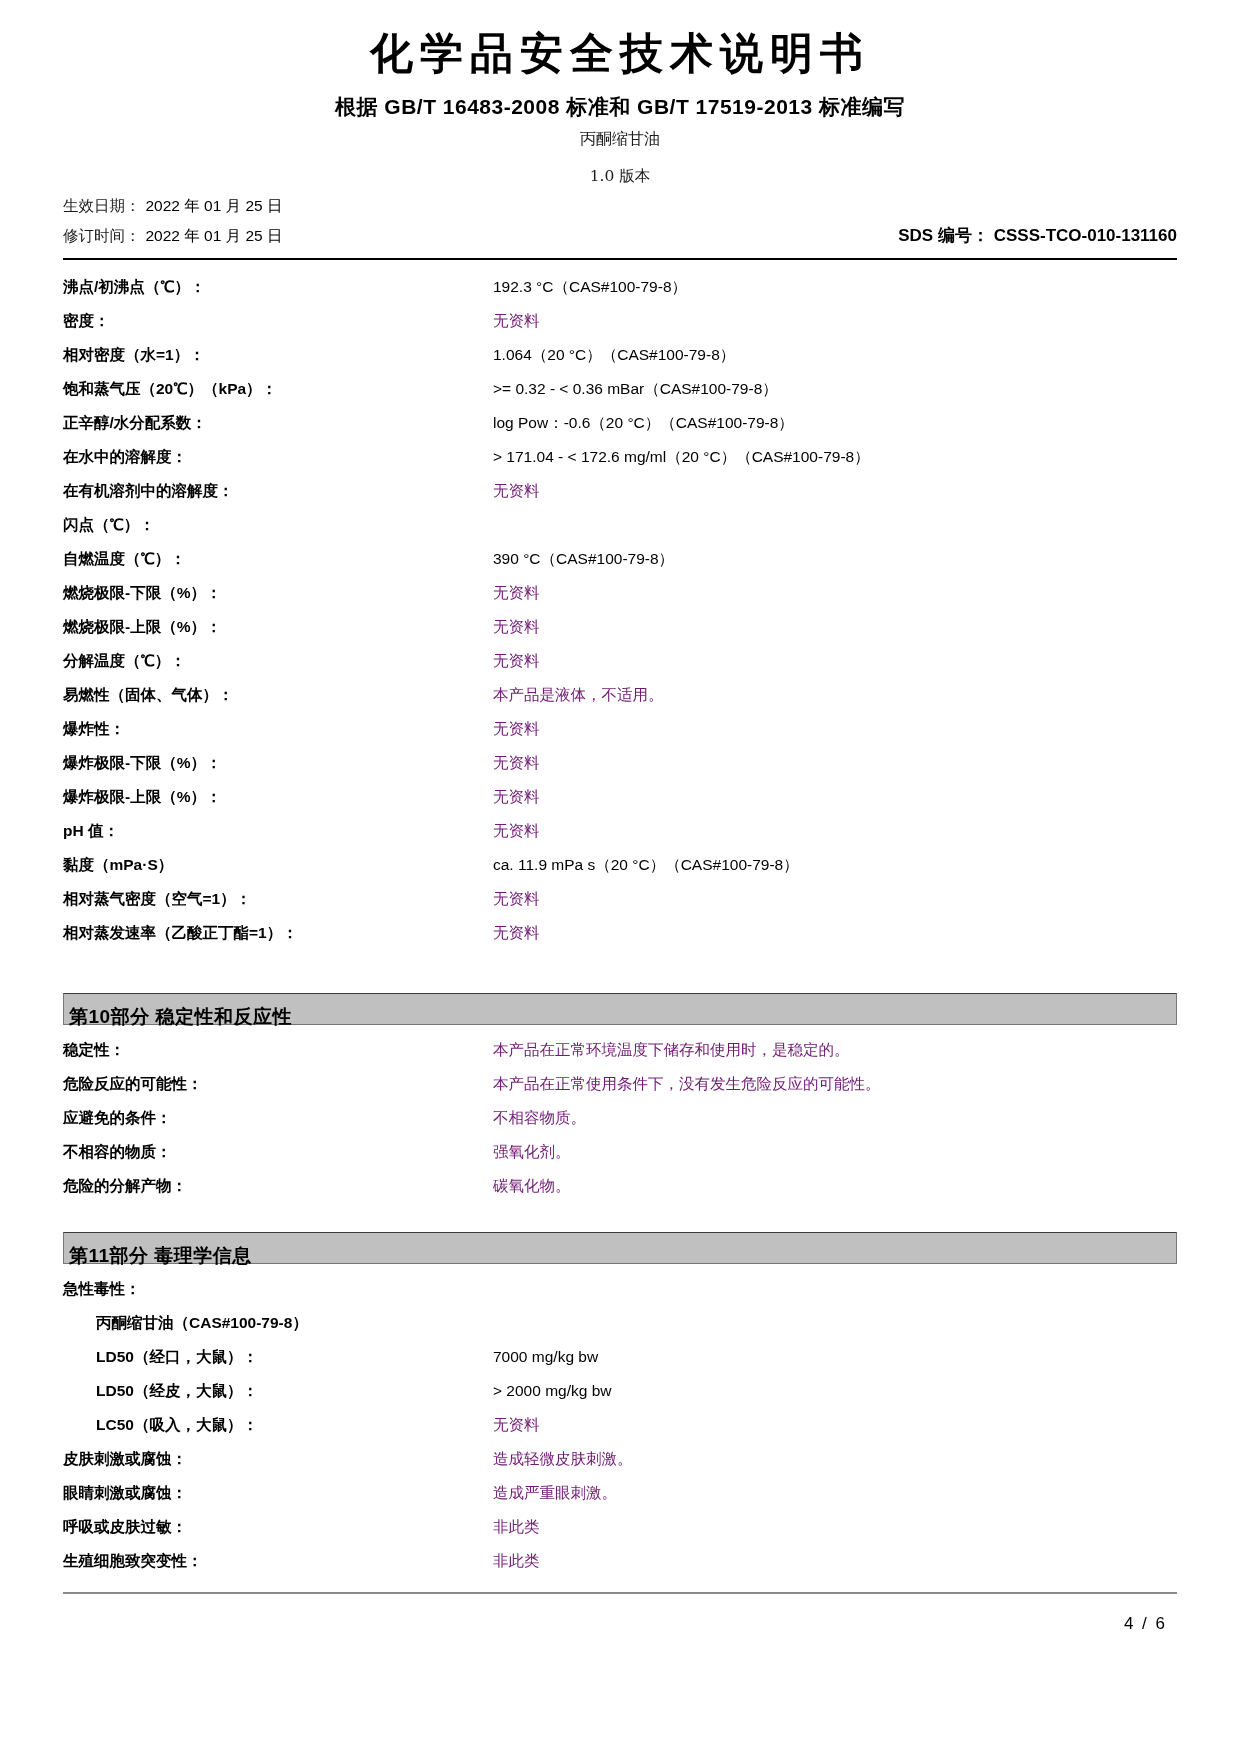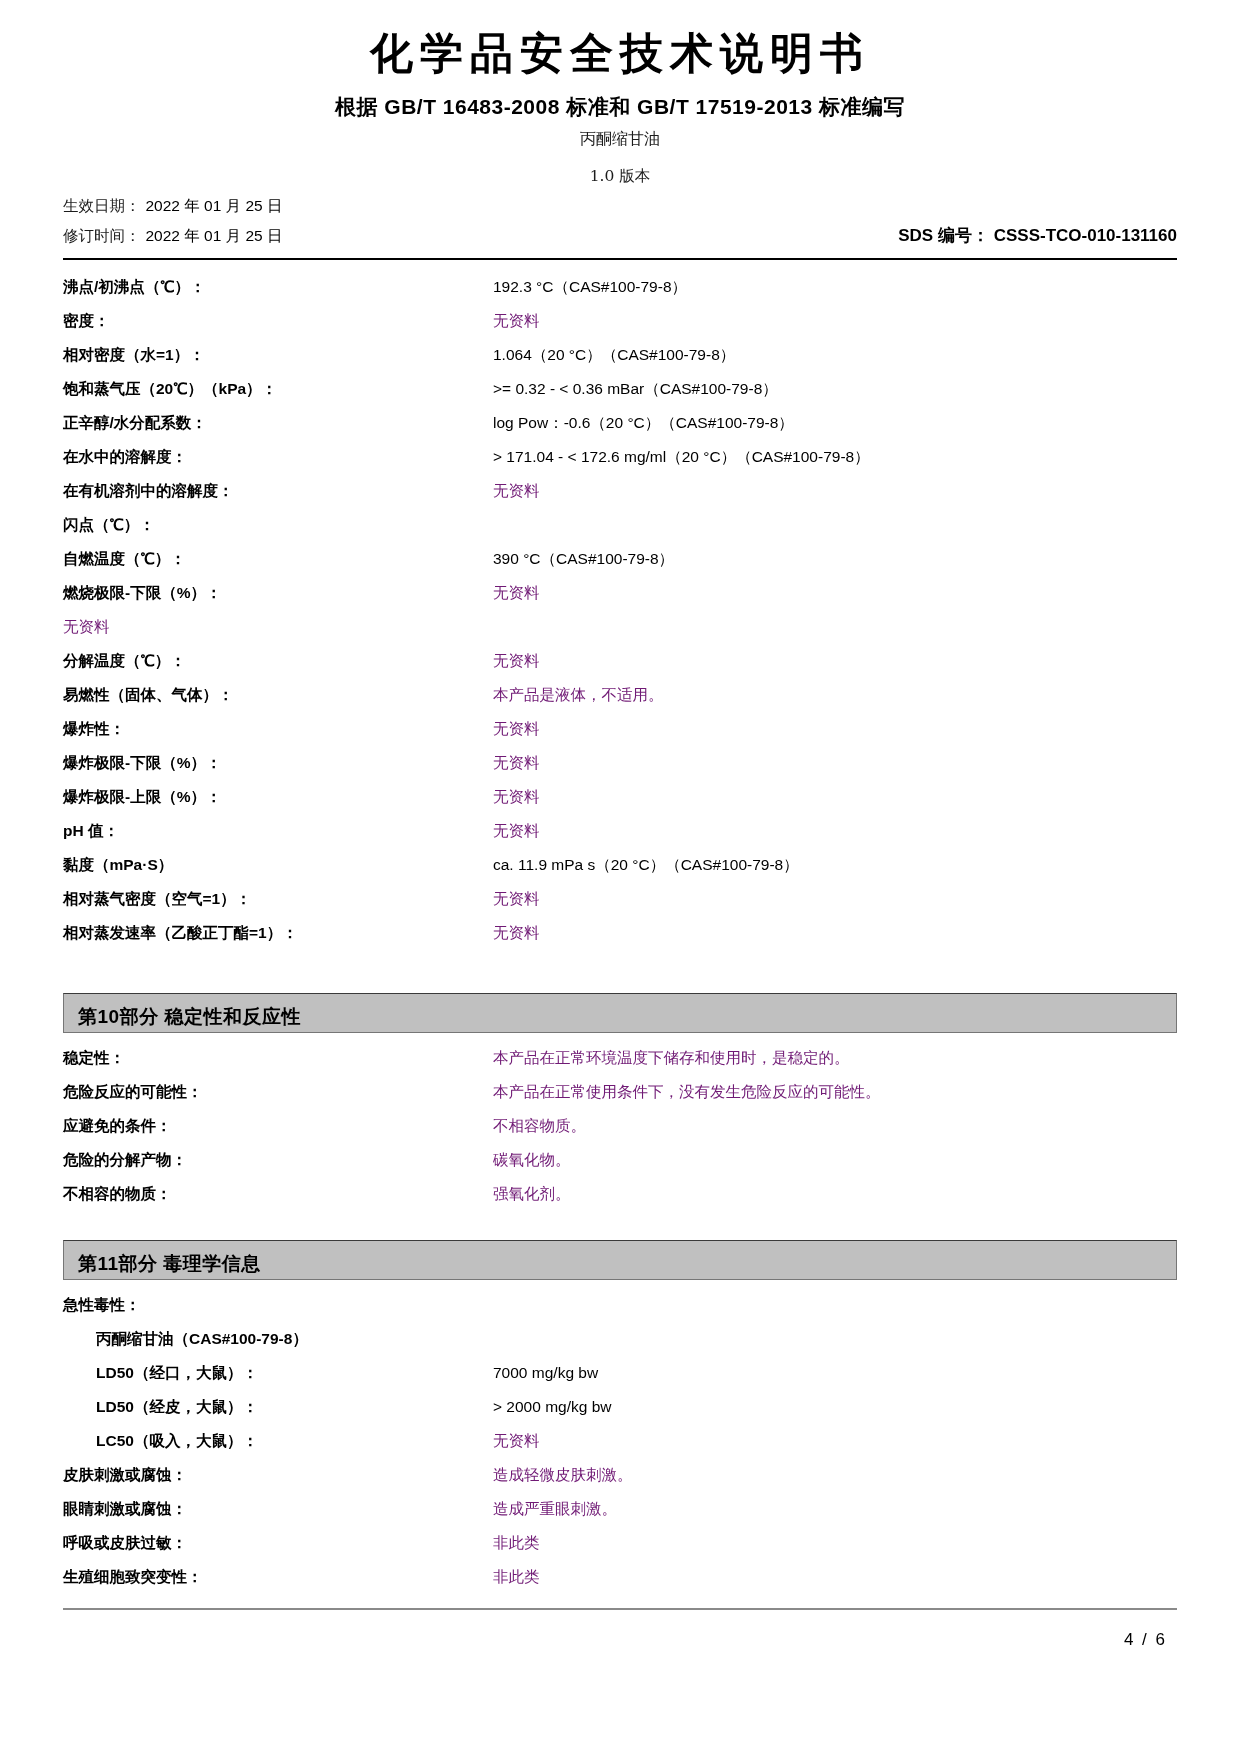--- a/index.html
+++ b/index.html
@@ -83,28 +83,28 @@
     font-weight: 700;
   }
   .trow.indent .tlabel { padding-left: 33px; width: 397px; }
   .tvalue { flex: 1; }
   .tvalue.cjk {
     font-family: "DejaVu Serif", "Liberation Serif", serif;
     color: #701a75;
   }
   .secbar {
     box-sizing: border-box;
-    height: 40px;
+    height: 32px;
     line-height: 45px;
     background: #c0c0c0;
     border: 1px solid #767676;
     border-top-color: #3a3a3a;
     font-weight: 700;
     font-size: 19px;
-    padding-left: 14px;
+    padding-left: 5px;
     letter-spacing: 0.5px;
   }
   .secbar.s10 { margin-top: 43px; }
   .secbar.s11 { margin-top: 29px; }
   .ptable.sec { margin-top: 8px; }
   .footer-rule {
     border-top: 2px solid #8a8a8a;
     margin-top: 14px;
   }
   .page-number {
@@ -181,20 +181,21 @@
     </div>
       <div class="trow">
       <div class="tlabel">自燃温度（℃）：</div>
       <div class="tvalue">390 °C（CAS#100-79-8）</div>
     </div>
       <div class="trow">
       <div class="tlabel">燃烧极限-下限（%）：</div>
       <div class="tvalue cjk">无资料</div>
     </div>
       <div class="trow">
+      <div class="tlabel">燃烧极限-上限（%）：</div>
       <div class="tvalue cjk">无资料</div>
     </div>
       <div class="trow">
       <div class="tlabel">分解温度（℃）：</div>
       <div class="tvalue cjk">无资料</div>
     </div>
       <div class="trow">
       <div class="tlabel">易燃性（固体、气体）：</div>
       <div class="tvalue cjk">本产品是液体，不适用。</div>
     </div>
@@ -240,26 +241,26 @@
     </div>
       <div class="trow">
       <div class="tlabel">危险反应的可能性：</div>
       <div class="tvalue cjk">本产品在正常使用条件下，没有发生危险反应的可能性。</div>
     </div>
       <div class="trow">
       <div class="tlabel">应避免的条件：</div>
       <div class="tvalue cjk">不相容物质。</div>
     </div>
       <div class="trow">
+      <div class="tlabel">不相容的物质：</div>
+      <div class="tvalue cjk">强氧化剂。</div>
+    </div>
+      <div class="trow">
       <div class="tlabel">危险的分解产物：</div>
       <div class="tvalue cjk">碳氧化物。</div>
-    </div>
-      <div class="trow">
-      <div class="tlabel">不相容的物质：</div>
-      <div class="tvalue cjk">强氧化剂。</div>
     </div>
     </div>
 
   <div class="secbar s11">
     <span>第11部分  毒理学信息</span>
   </div>
 
   <div class="ptable sec">
 
   <div class="trow">

